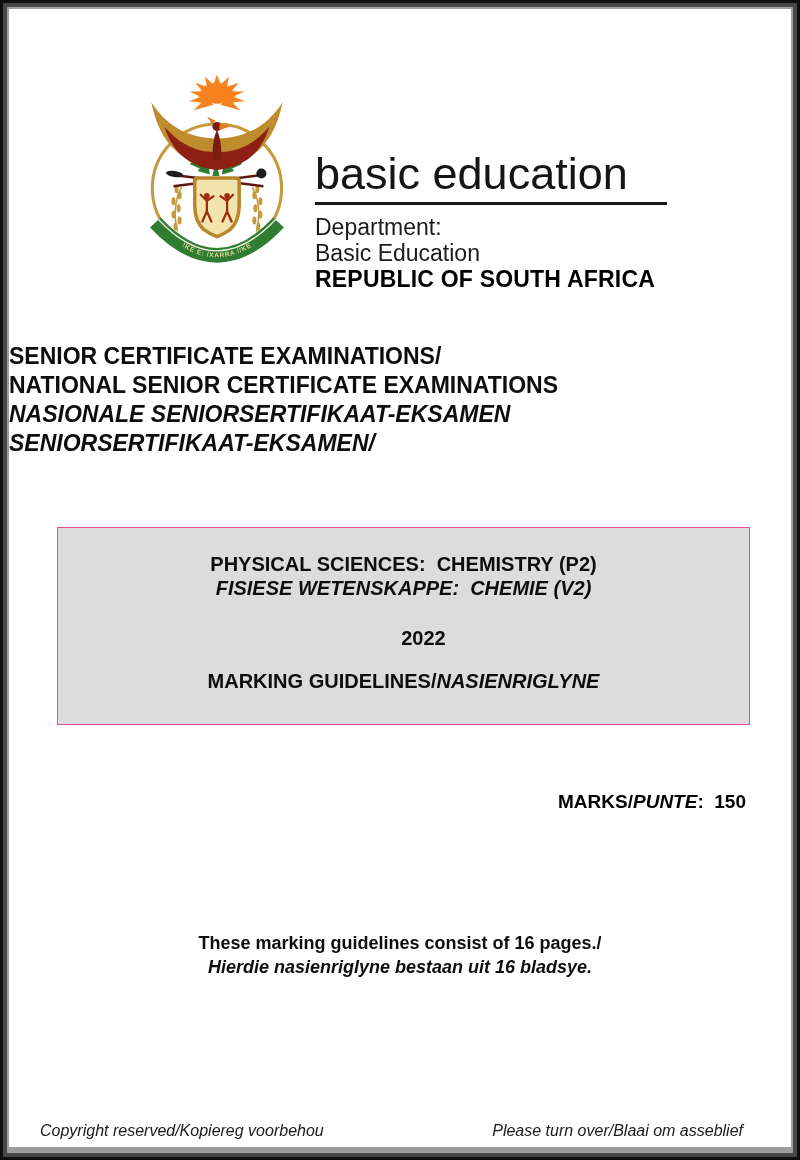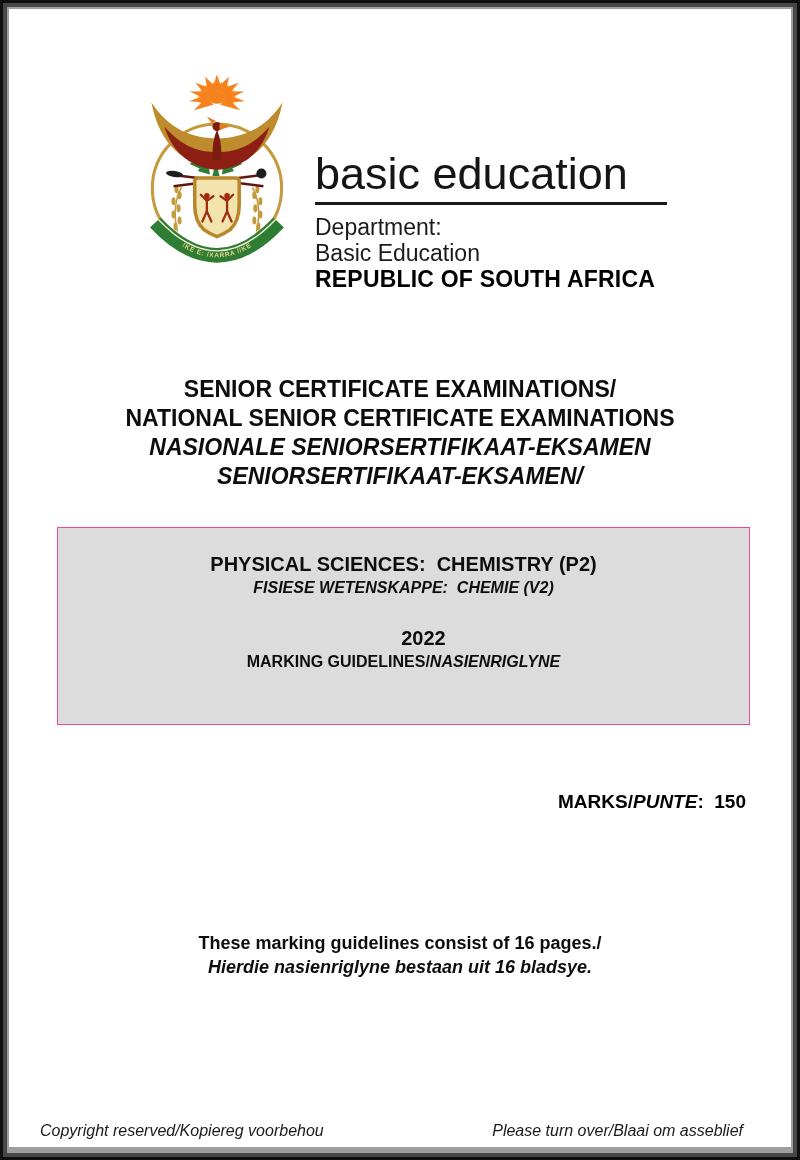--- a/index.html
+++ b/index.html
@@ -17,31 +17,31 @@
 
   
   .emblem{position:absolute;left:136px;top:62px;width:152px;height:202px;}
   .wordmark-block{position:absolute;left:306px;top:96px;width:400px;margin-top:44px;}
   .wordmark{font-size:45px;font-weight:400;letter-spacing:0px;line-height:50px;color:#151515;}
   .wordmark-rule{width:352px;height:3px;background:#1a1a1a;margin-top:3px;}
   .dept{margin-top:9px;font-size:23px;line-height:26px;color:#1a1a1a;}
   .country{font-size:23px;line-height:27px;font-weight:bold;letter-spacing:0.2px;color:#000;}
 
   
-  .exam-headings{position:absolute;left:0;top:333px;width:100%;text-align:center;
-    font-weight:bold;font-size:23px;line-height:29px;color:#0d0d0d;margin-top:33px;}
+  .exam-headings{position:absolute;left:0;top:333px;width:100%;
+    font-weight:bold;font-size:23px;line-height:29px;color:#0d0d0d;}
   .italic{font-style:italic;}
 
   
   .title-box{position:absolute;left:48px;top:518px;width:691px;height:196px;
     background:#dcdcdc;border:1px solid #ec4899;text-align:center;font-weight:bold;color:#0d0d0d;}
   .subject-en{margin-top:24px;font-size:20px;line-height:24px;}
-  .subject-af{font-size:16px;line-height:24px;font-style:italic;}
+  .subject-af{font-size:20px;line-height:24px;font-style:italic;}
   .year-line{margin-top:26px;font-size:20px;line-height:24px;margin-left:40px;}
-  .doc-line{font-size:16px;line-height:24px;}
+  .doc-line{margin-top:19px;font-size:20px;line-height:24px;}
 
   
   .marks-line{position:absolute;top:760px;right:45px;font-size:19px;font-weight:bold;color:#000;}
 
   
   .pages-note{position:absolute;left:0;top:922px;width:100%;text-align:center;
     font-weight:bold;font-size:18px;line-height:24px;color:#0d0d0d;}
 
   
   .footer{position:absolute;left:31px;right:48px;top:1113px;display:flex;

